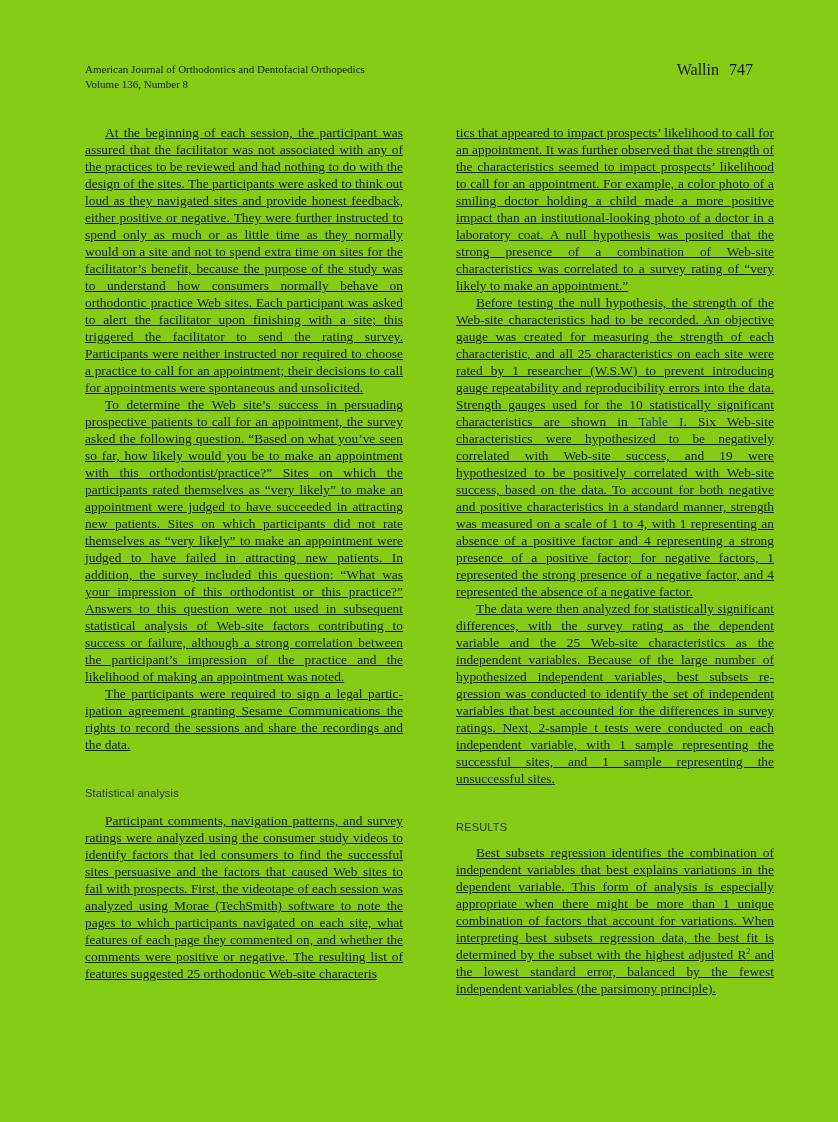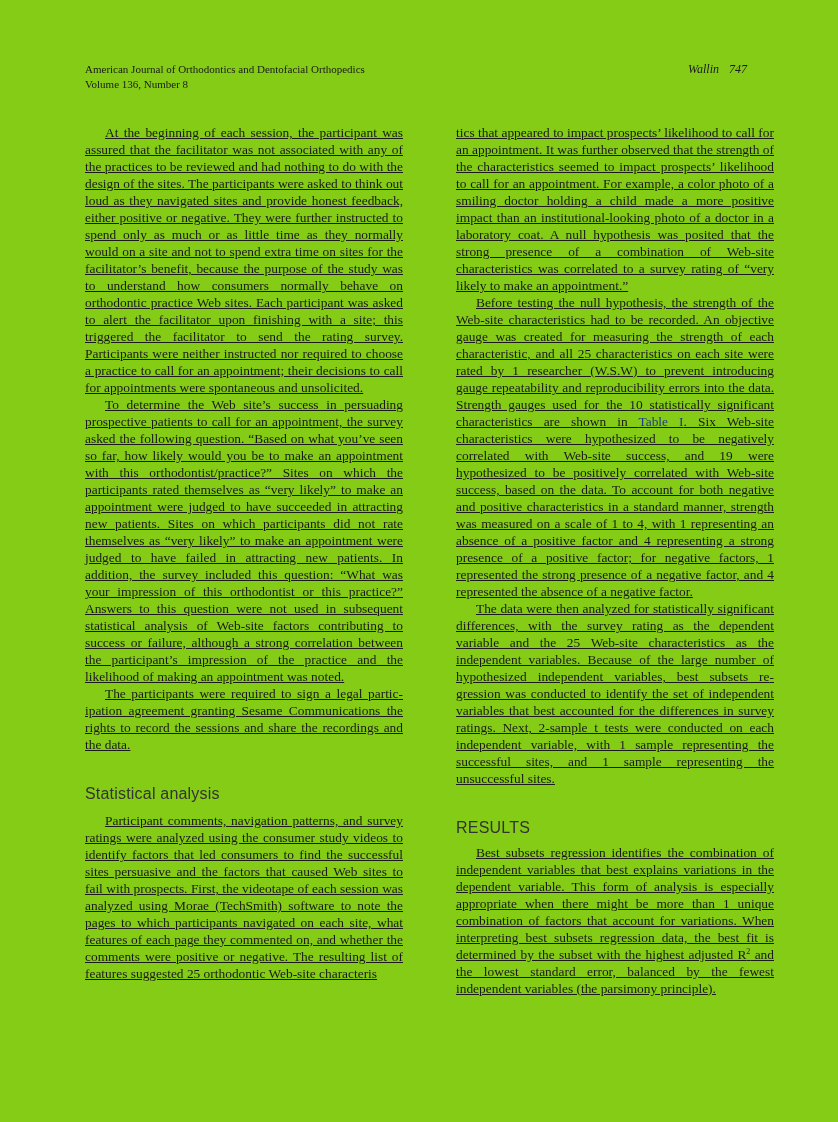--- a/index.html
+++ b/index.html
@@ -1,27 +1,27 @@
 <!DOCTYPE html>
 <html><head>
 <meta charset="utf-8">
 <style>
   html, body { margin: 0; padding: 0; background: #ffffff; }
   body { width: 838px; height: 1122px; position: relative; overflow: hidden; }
   .page { position: absolute; left: 0; top: 0; width: 838px; height: 1122px; background: #84cc16; }
   .running-head { position: absolute; left: 85px; top: 62px; width: 668px; font-family: "Liberation Serif", serif; font-size: 11px; line-height: 15px; color: #1a1a1a; }
   .running-head .left { position: absolute; left: 0; top: 0; }
-  .running-head .right { position: absolute; right: 6px; top: 0; font-size: 12px; font-style: italic; }
+  .running-head .right { position: absolute; right: 0; top: 0; font-size: 16px; }
   .running-head .right span { margin-left: 10px; }
   .col { position: absolute; top: 124px; width: 318px; font-family: "Liberation Serif", serif; font-size: 13.4px; line-height: 17px; color: #1a1a1a; text-align: justify; hyphens: manual; }
   .col-left { left: 85px; }
   .col-right { left: 456px; }
   .col p { margin: 0; text-indent: 20px; text-decoration: underline; }
   .col p.noindent { text-indent: 0; }
-  .section-head { font-family: "Liberation Sans", sans-serif; font-size: 16px; color: #333; letter-spacing: 0.2px; }
+  .section-head { font-family: "Liberation Sans", sans-serif; font-size: 11px; color: #333; letter-spacing: 0.2px; }
   .subhead { margin: 32px 0 10px 0; }
   .results-head { margin: 32px 0 8px 0; }
   .link { color: #1a3a8c; }
   sup { font-size: 8px; line-height: 0; vertical-align: 5px; }
 </style>
 </head>
 <body>
 
 <div class="page">
 

